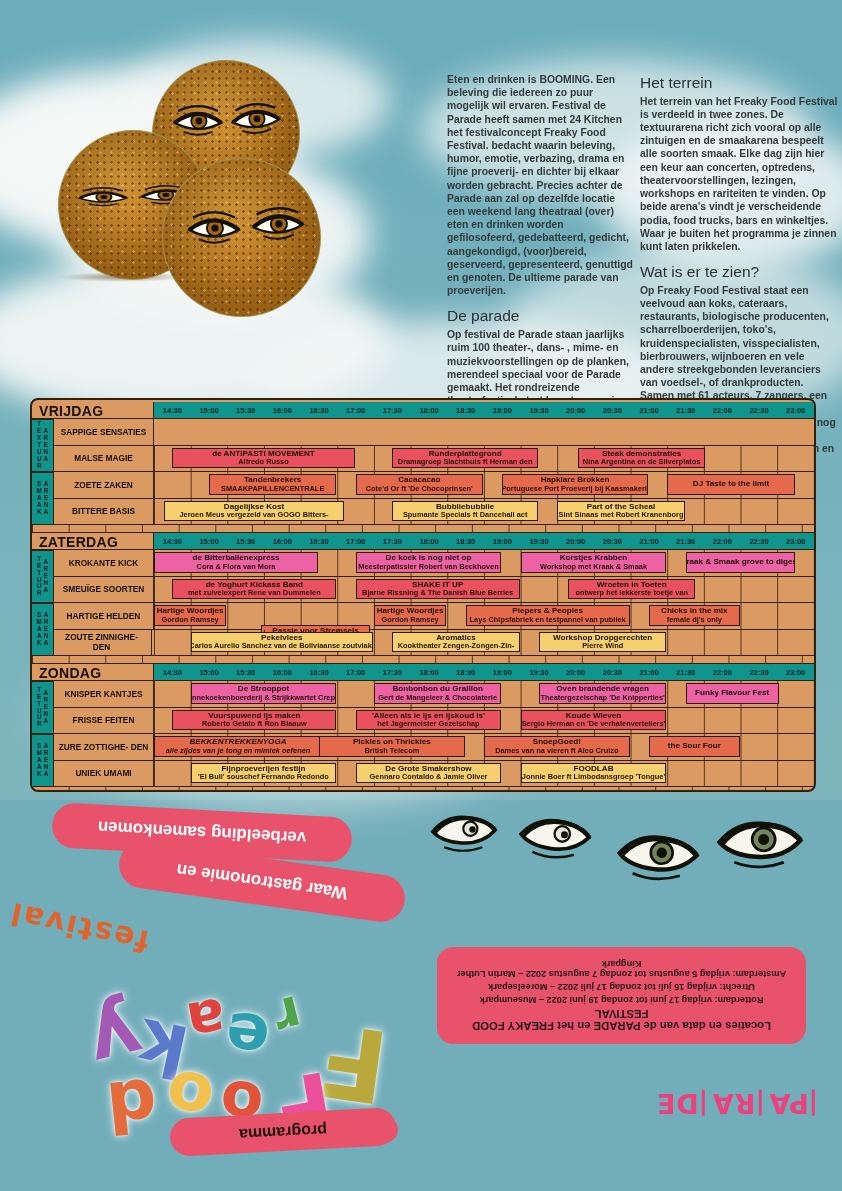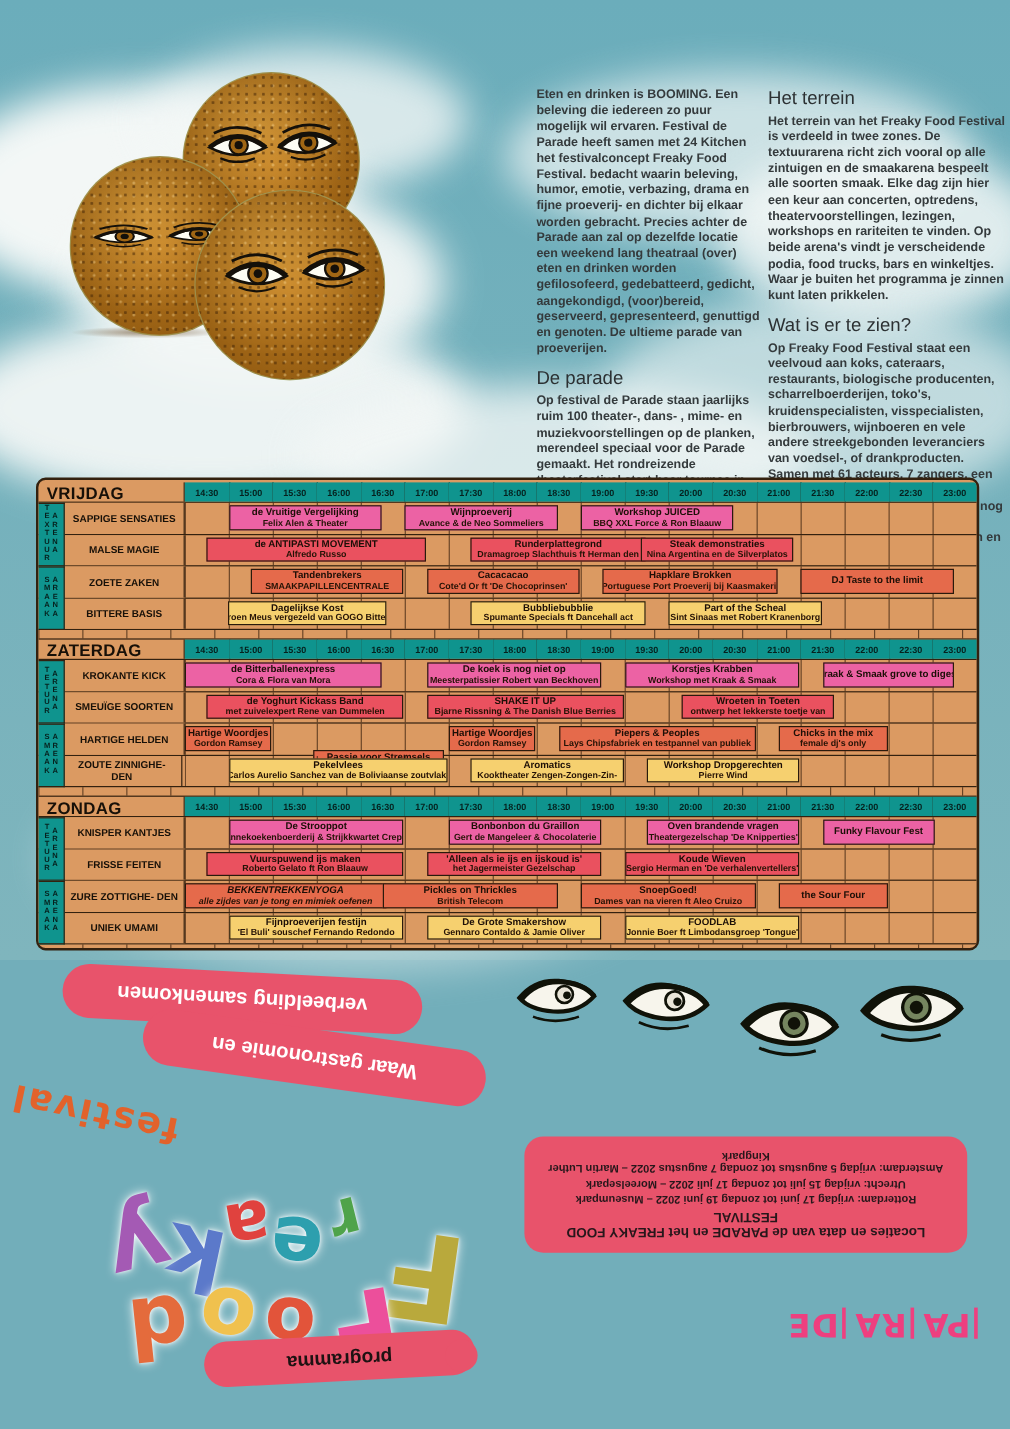--- a/index.html
+++ b/index.html
@@ -214,47 +214,33 @@
 A
 A
 K</div>
           <div class="arena-word">A
 R
 E
 N
 A</div>
         </div>
         <div class="sched-row" style="top: 17px; height: 26.5px;">
-          <div class="row-timeline" style="left: 122px; width: 660px; height: 100%; background-size: 36.6667px 100%;">
-            <div class="event" style="left: 36.6667px; width: 127.333px; background: rgb(236, 98, 164);">
-              <div class="ev-title">de Vruitige Vergelijking</div>
-              <div class="ev-sub">Felix Alen &amp; Theater</div>
-            </div>
-            <div class="event" style="left: 183.333px; width: 127.333px; background: rgb(236, 98, 164);">
-              <div class="ev-title">Wijnproeverij</div>
-              <div class="ev-sub">Avance &amp; de Neo Sommeliers</div>
-            </div>
-            <div class="event" style="left: 330px; width: 127.333px; background: rgb(236, 98, 164);">
-              <div class="ev-title">Workshop JUICED</div>
-              <div class="ev-sub">BBQ XXL Force &amp; Ron Blaauw</div>
-            </div>
-          </div>
           <div class="row-label" style="left: 22px; width: 100px;">SAPPIGE SENSATIES</div>
         </div>
         <div class="sched-row" style="top: 43.5px; height: 26.5px;">
           <div class="row-timeline" style="left: 122px; width: 660px; height: 100%; background-size: 36.6667px 100%;">
             <div class="event" style="left: 18.3333px; width: 182.333px; background: rgb(234, 81, 95);">
               <div class="ev-title">de ANTIPASTI MOVEMENT</div>
               <div class="ev-sub">Alfredo Russo</div>
             </div>
             <div class="event" style="left: 238.333px; width: 145.667px; background: rgb(234, 81, 95);">
               <div class="ev-title">Runderplattegrond</div>
               <div class="ev-sub">Dramagroep Slachthuis ft Herman den</div>
             </div>
-            <div class="event" style="left: 380px; width: 127.333px; background: rgb(234, 81, 95);">
+            <div class="event" style="left: 424px; width: 127.333px; background: rgb(234, 81, 95);">
               <div class="ev-title">Steak demonstraties</div>
               <div class="ev-sub">Nina Argentina en de Silverplatos</div>
             </div>
           </div>
           <div class="row-label" style="left: 22px; width: 100px;">MALSE MAGIE</div>
         </div>
         <div class="sched-row" style="top: 70px; height: 26.5px;">
           <div class="row-timeline" style="left: 122px; width: 660px; height: 100%; background-size: 36.6667px 100%;">
             <div class="event" style="left: 55px; width: 127.333px; background: rgb(229, 106, 75);">
               <div class="ev-title">Tandenbrekers</div>
@@ -269,21 +255,21 @@
               <div class="ev-sub">Portuguese Port Proeverij bij Kaasmakerij</div>
             </div>
             <div class="event" style="left: 513.333px; width: 127.333px; background: rgb(229, 106, 75);">
               <div class="ev-title">DJ Taste to the limit</div>
             </div>
           </div>
           <div class="row-label" style="left: 22px; width: 100px;">ZOETE ZAKEN</div>
         </div>
         <div class="sched-row" style="top: 96.5px; height: 26.5px;">
           <div class="row-timeline" style="left: 122px; width: 660px; height: 100%; background-size: 36.6667px 100%;">
-            <div class="event" style="left: 36px; width: 132px; background: rgb(246, 208, 111); text-align: center;">
+            <div class="event" style="left: 10px; width: 180px; background: rgb(246, 208, 111); text-align: center;">
               <div class="ev-title">Dagelijkse Kost</div>
               <div class="ev-sub">Jeroen Meus vergezeld van GOGO Bitters-</div>
             </div>
             <div class="event" style="left: 238.333px; width: 145.667px; background: rgb(246, 208, 111);">
               <div class="ev-title">Bubbliebubblie</div>
               <div class="ev-sub">Spumante Specials ft Dancehall act</div>
             </div>
             <div class="event" style="left: 403.333px; width: 127.333px; background: rgb(246, 208, 111);">
               <div class="ev-title">Part of the Scheal</div>
               <div class="ev-sub">Sint Sinaas met Robert Kranenborg</div>

